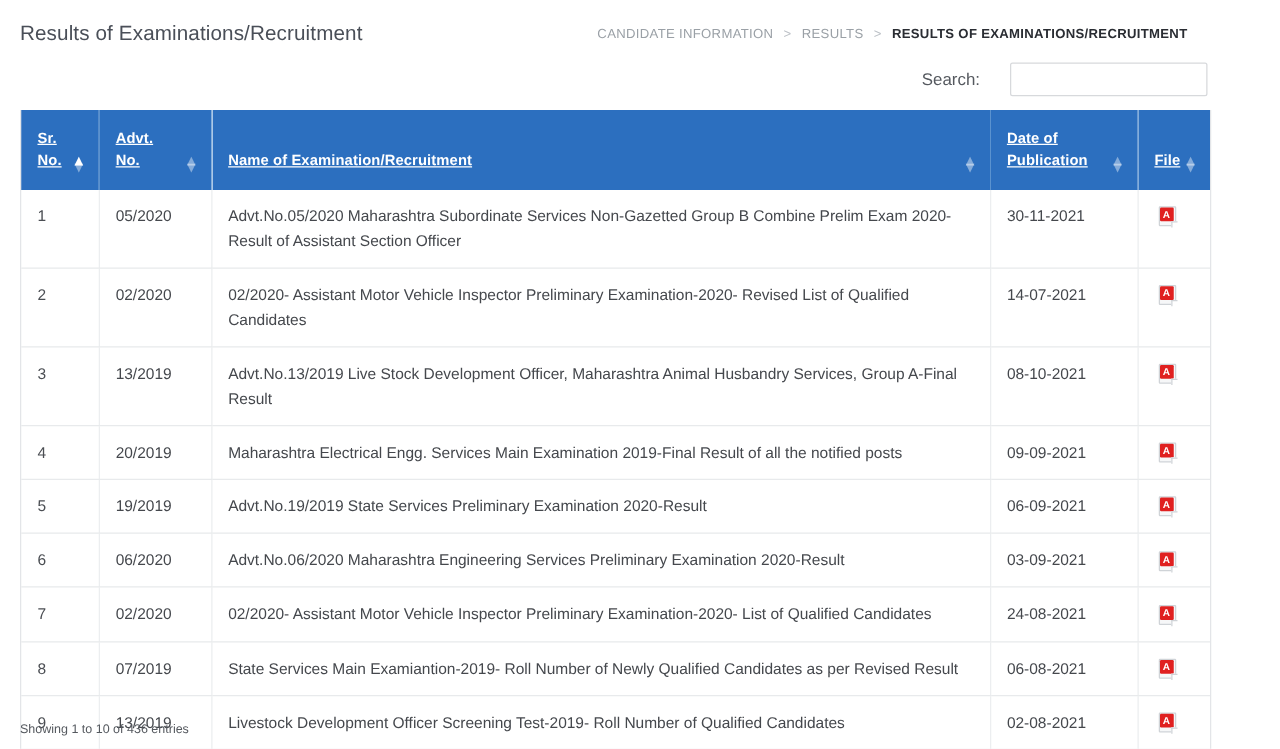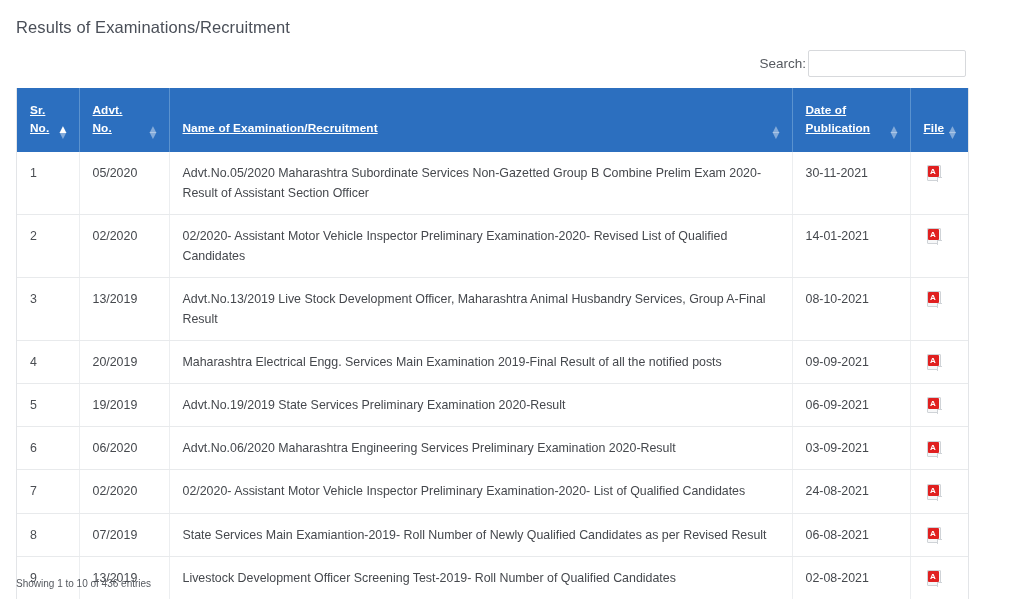--- a/index.html
+++ b/index.html
@@ -26,21 +26,21 @@
     font-size: 10.5px; color: #9aa0a6; white-space: nowrap;
     letter-spacing: .25px;
   }
   .breadcrumb .crumb { color: #9aa0a6; }
   .breadcrumb .sep { color: #b9bec4; margin: 0 5px; }
   .breadcrumb .current { color: #2a2d33; font-weight: bold; }
 
   
   .search-row {
     position: absolute; top: 50px; right: 58px;
-    display: flex; align-items: center; gap: 2px;
+    display: flex; align-items: center; gap: 24px;
   }
   .search-label { font-size: 13.5px; color: #55595f; }
   .search-input {
     width: 158px; height: 27px;
     border: 1px solid #d7d9dc; border-radius: 2px;
     background: #fff; outline: none;
     font-family: "Liberation Sans", sans-serif; font-size: 13px;
     color: #333; padding: 0 6px;
   }
 
@@ -142,20 +142,27 @@
   }
 </style>
 </head>
 <body>
 
 <div class="page">
 
   <div class="topbar">
     <div class="page-title">Results of Examinations/Recruitment</div>
 
+    <div class="breadcrumb">
+      <span class="crumb">CANDIDATE INFORMATION</span>
+      <span class="sep">&gt;</span>
+      <span class="crumb">RESULTS</span>
+      <span class="sep">&gt;</span>
+      <span class="current">RESULTS OF EXAMINATIONS/RECRUITMENT</span>
+    </div>
   </div>
 
   <div class="search-row">
     <span class="search-label">Search:</span>
     <input class="search-input" type="text" value="" style="">
   </div>
 
   <div class="table-wrap">
     <table>
       <colgroup>
@@ -222,21 +229,21 @@
             <td class="c-sr">1</td>
             <td class="c-advt">05/2020</td>
             <td class="c-name">Advt.No.05/2020 Maharashtra Subordinate Services Non-Gazetted Group B Combine Prelim Exam 2020-Result of Assistant Section Officer</td>
             <td class="c-date">30-11-2021</td>
             <td class="c-file"><a href="#" style="text-decoration:none"><span class="pdf-icon"><span class="sheet"></span><span class="badge"></span><span class="glyph">A</span><span class="fold"></span></span></a></td>
           </tr>
           <tr>
             <td class="c-sr">2</td>
             <td class="c-advt">02/2020</td>
             <td class="c-name">02/2020- Assistant Motor Vehicle Inspector Preliminary Examination-2020- Revised List of Qualified Candidates</td>
-            <td class="c-date">14-01-2021</td>
+            <td class="c-date">14-07-2021</td>
             <td class="c-file"><a href="#" style="text-decoration:none"><span class="pdf-icon"><span class="sheet"></span><span class="badge"></span><span class="glyph">A</span><span class="fold"></span></span></a></td>
           </tr>
           <tr>
             <td class="c-sr">3</td>
             <td class="c-advt">13/2019</td>
             <td class="c-name">Advt.No.13/2019 Live Stock Development Officer, Maharashtra Animal Husbandry Services, Group A-Final Result</td>
             <td class="c-date">08-10-2021</td>
             <td class="c-file"><a href="#" style="text-decoration:none"><span class="pdf-icon"><span class="sheet"></span><span class="badge"></span><span class="glyph">A</span><span class="fold"></span></span></a></td>
           </tr>
           <tr>

